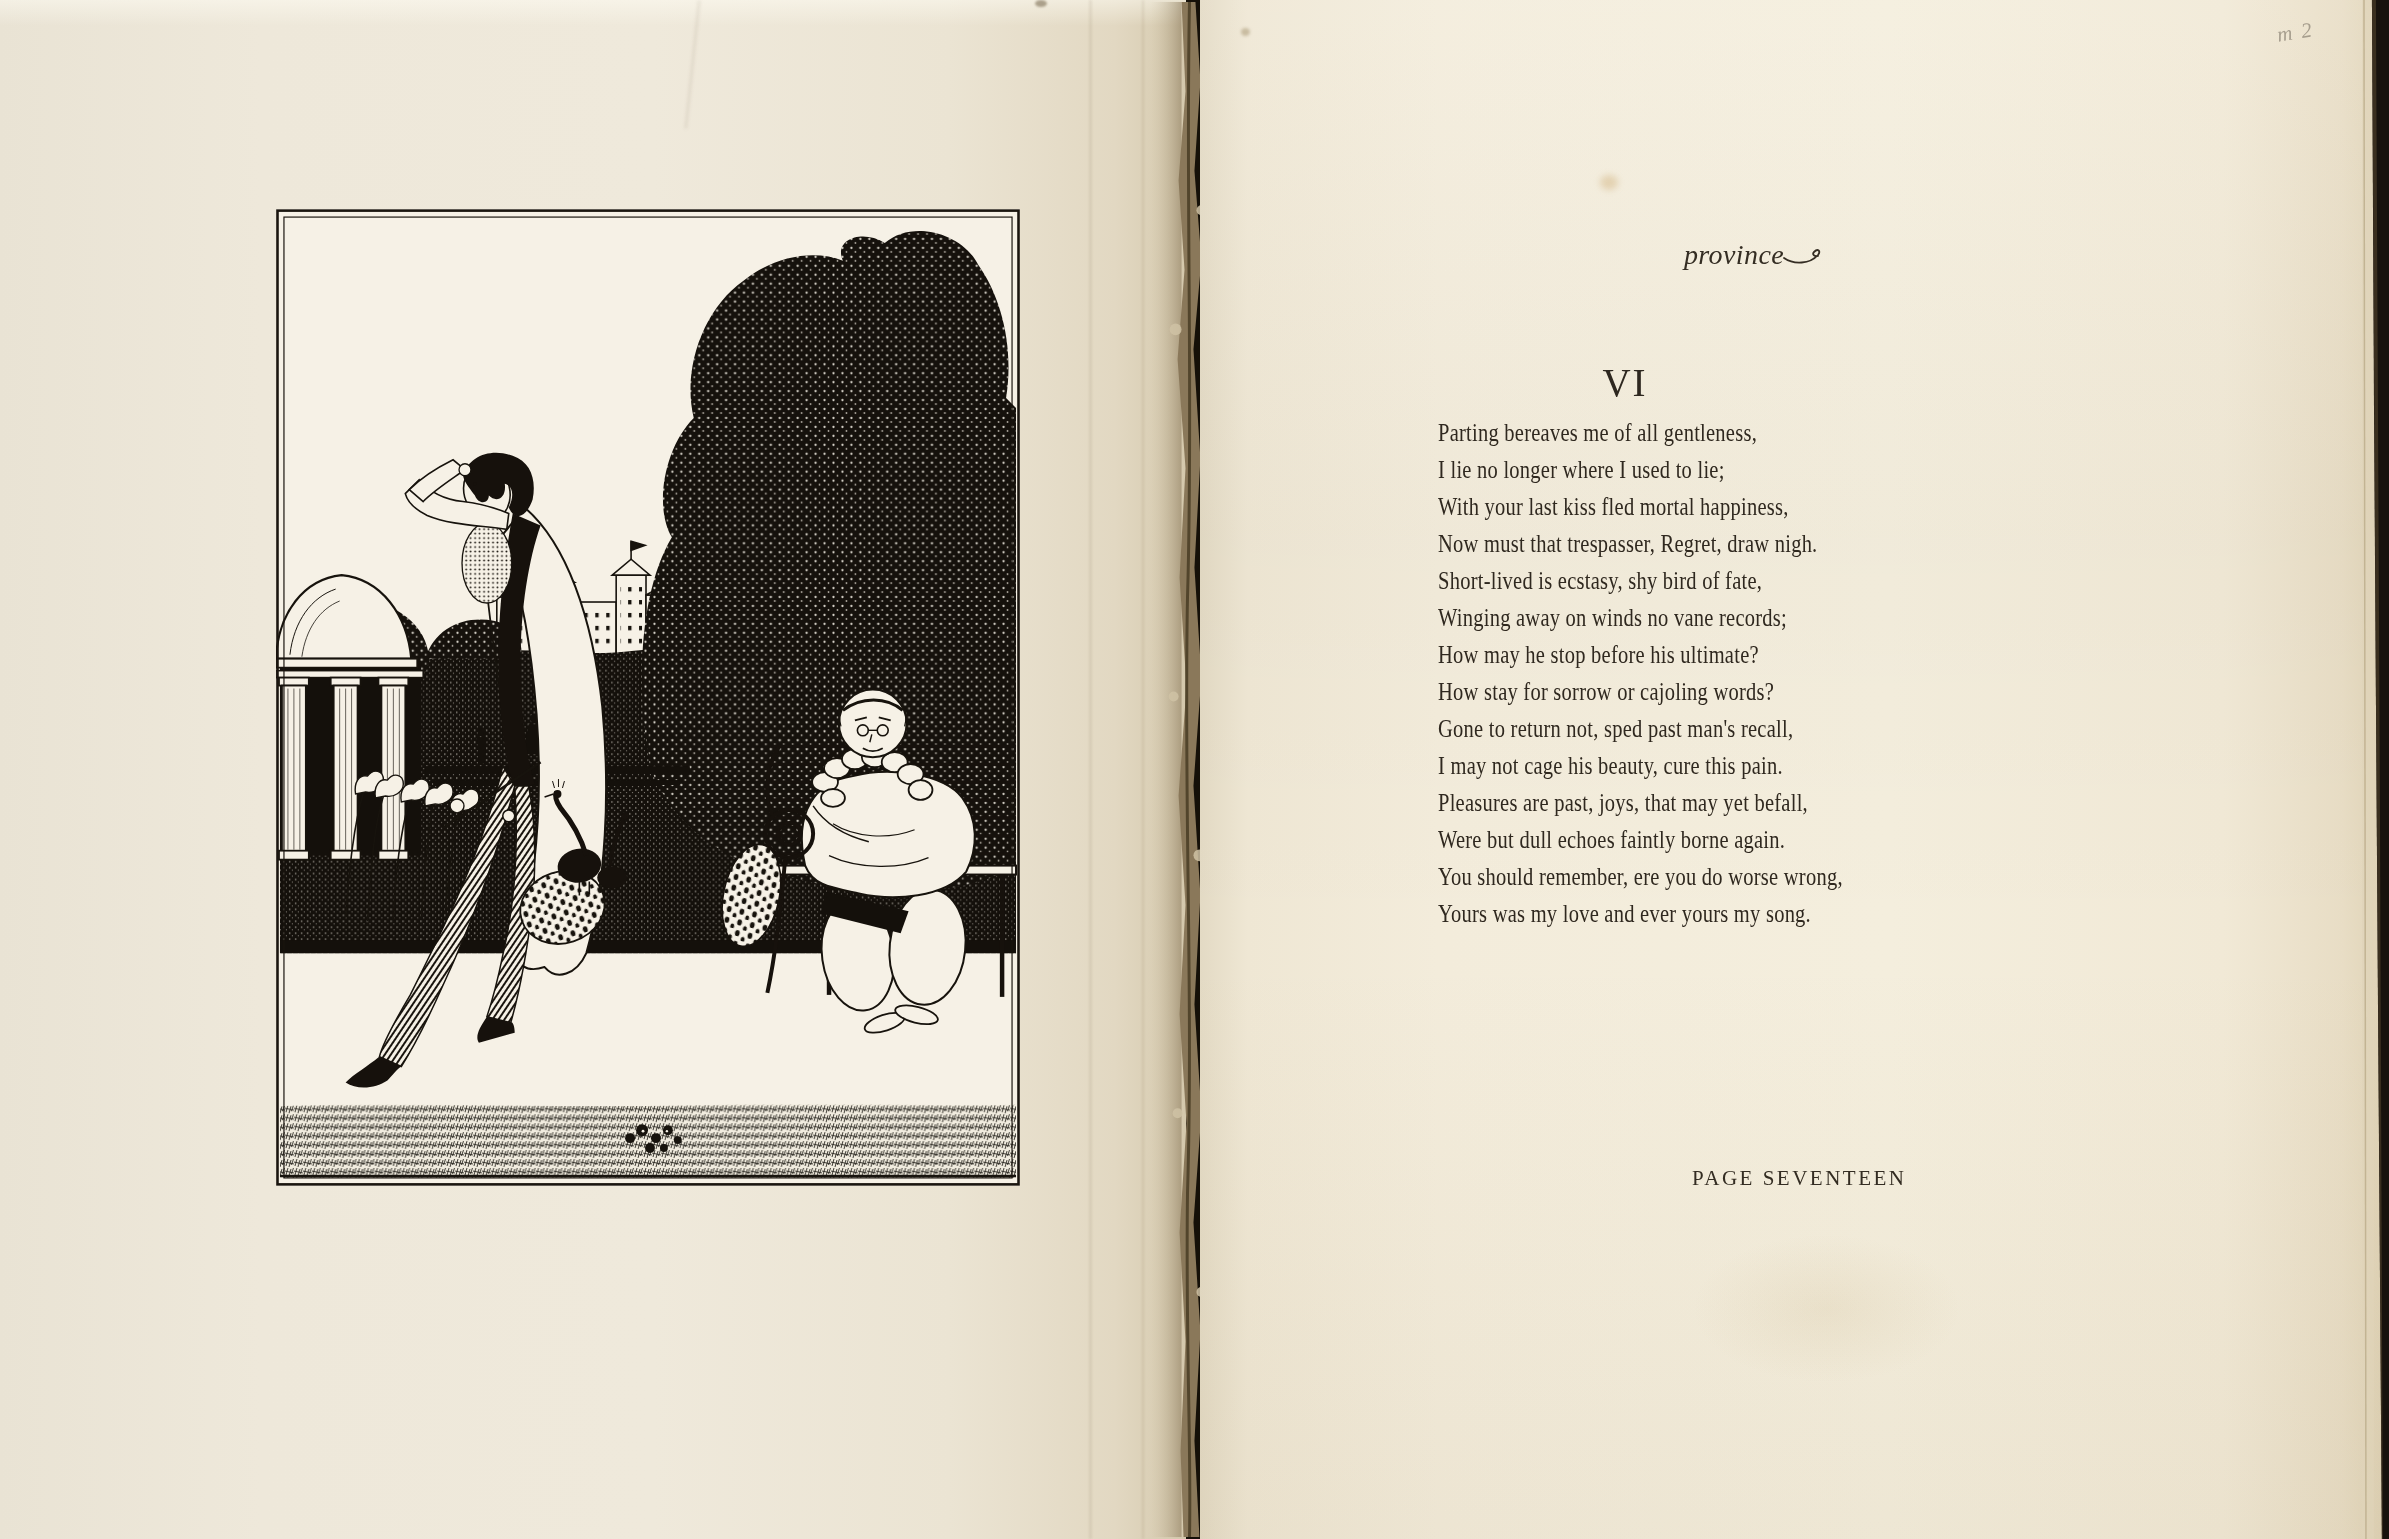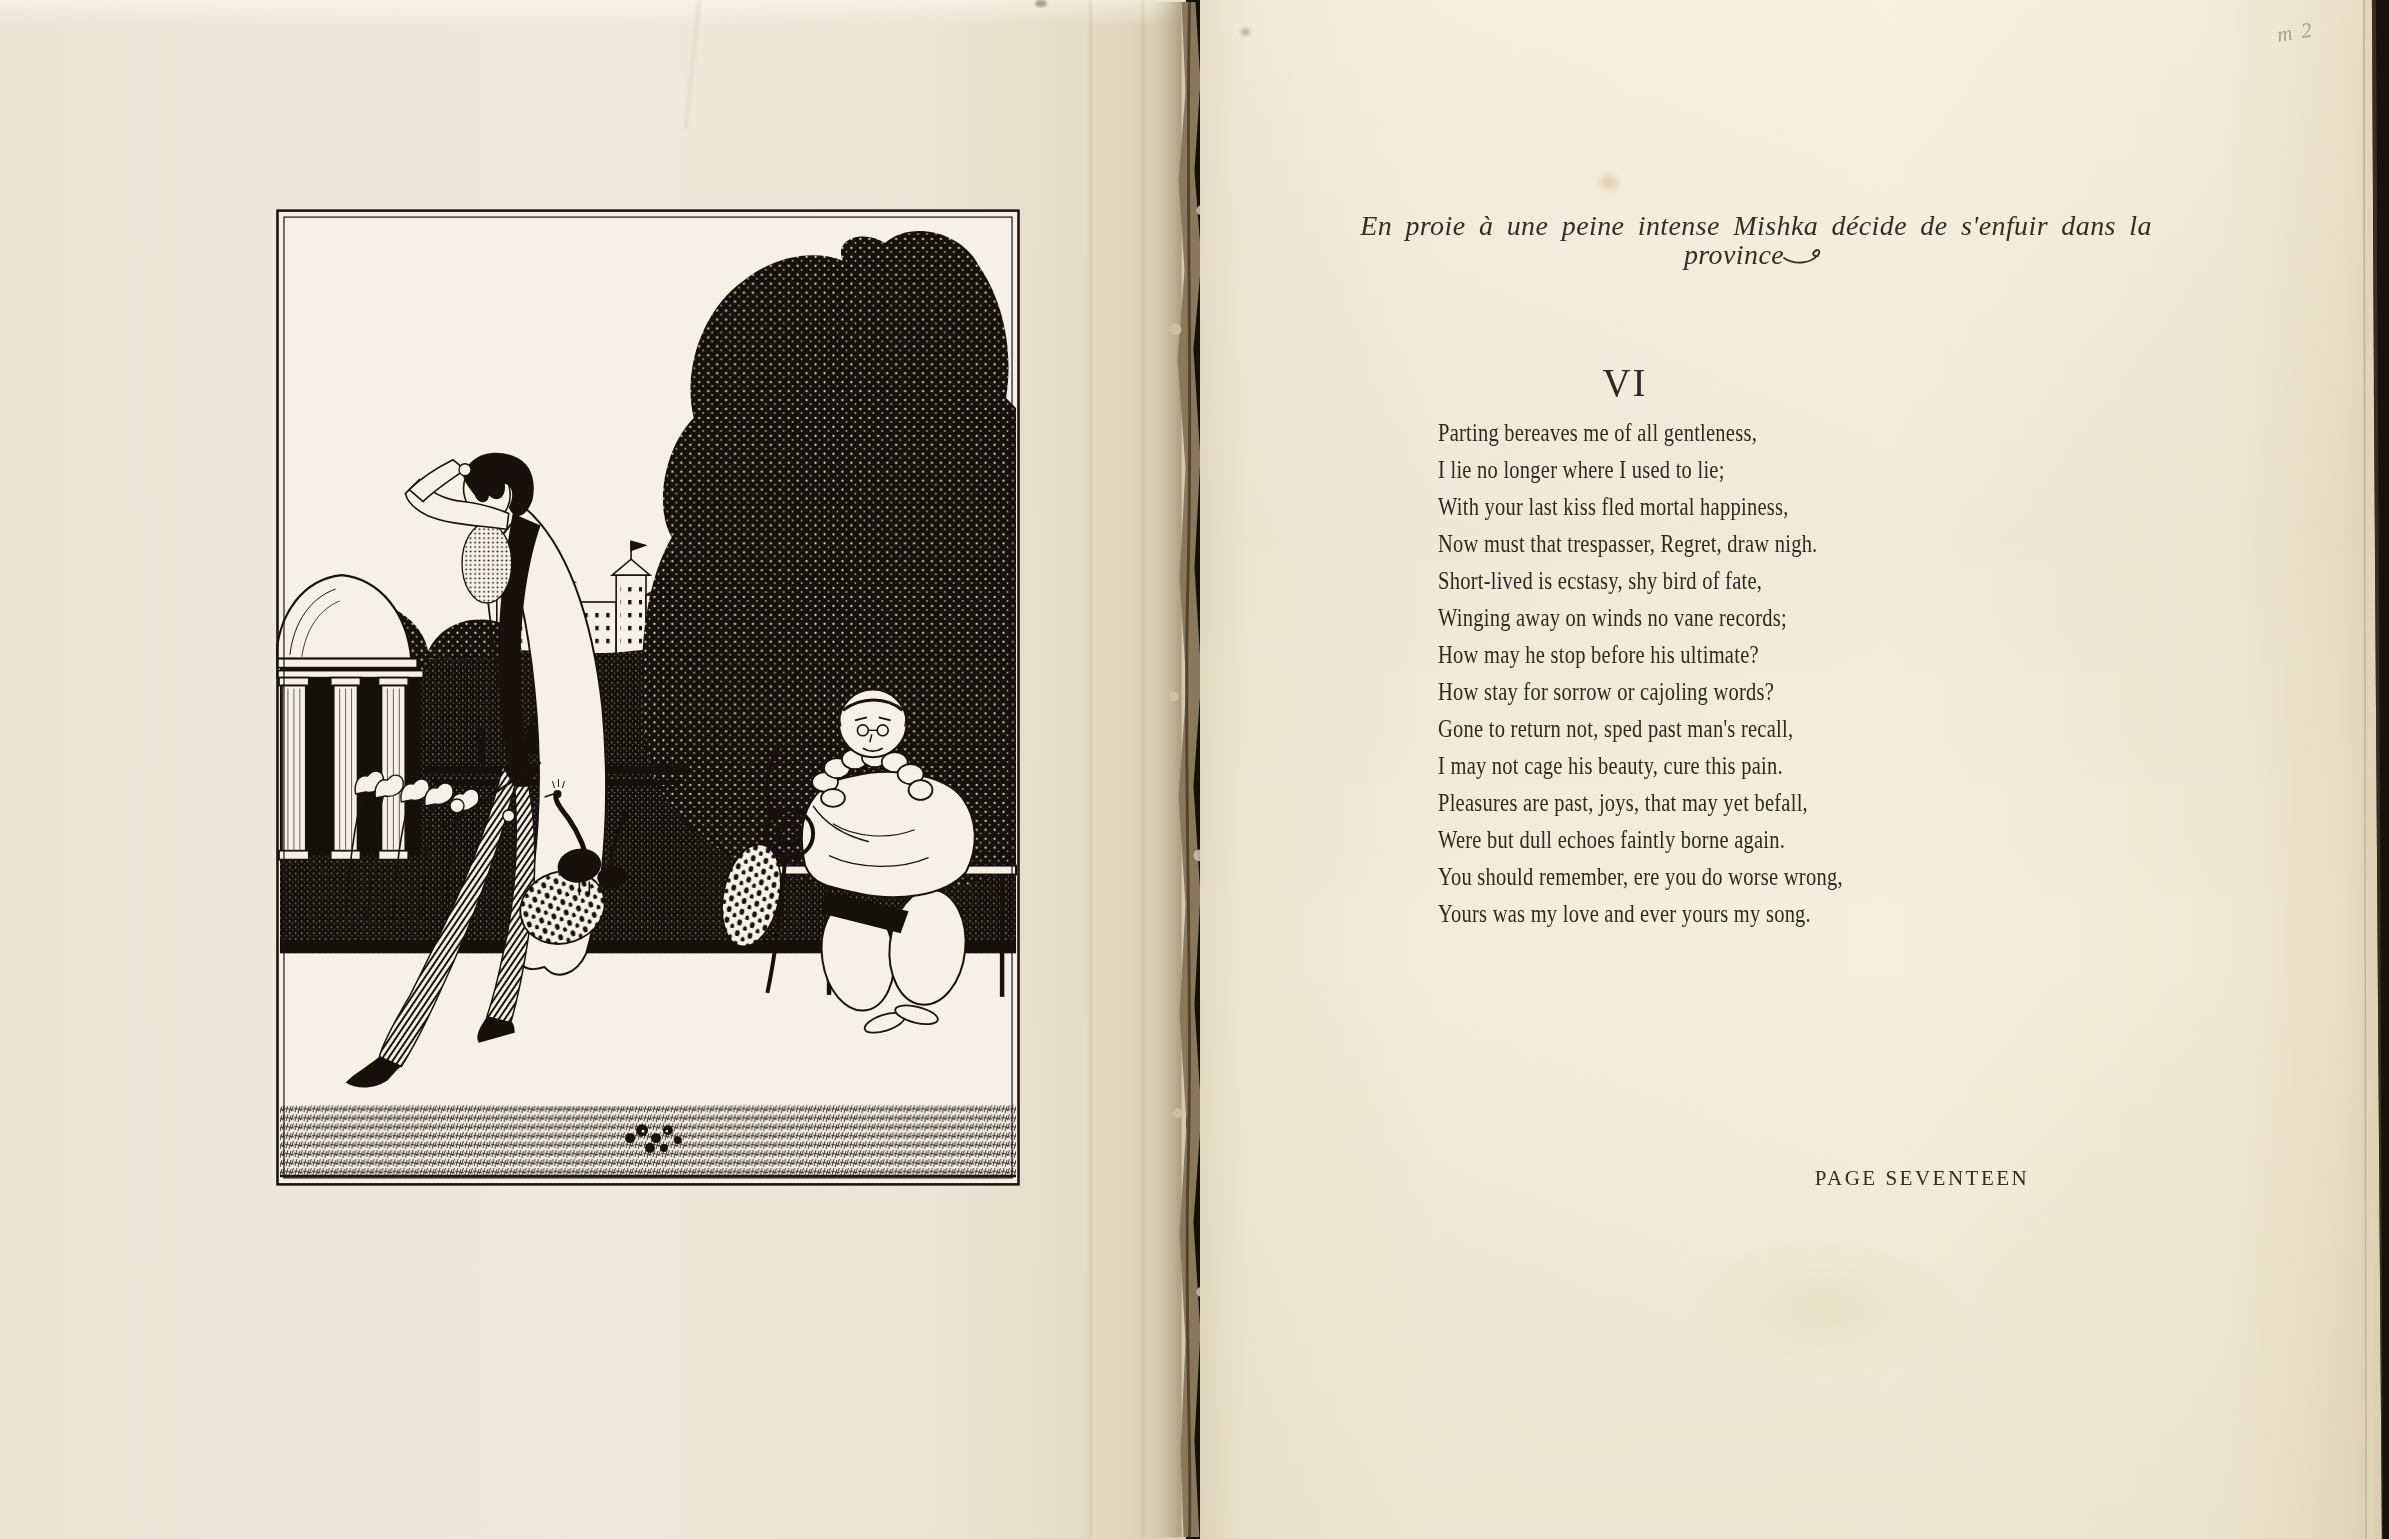--- a/index.html
+++ b/index.html
@@ -30,21 +30,21 @@
   .caption{position:absolute;left:1308px;top:209px;width:896px;text-align:center;
            font-style:italic;font-size:28px;line-height:34px;color:#342d23;word-spacing:6px;letter-spacing:0.4px;}
   .caption-l2{position:absolute;left:1308px;top:239px;width:896px;text-align:center;
            font-style:italic;font-size:28px;color:#342d23;letter-spacing:0.4px;}
   .caption-l2 .fl{position:relative;top:2px;left:-2px;}
   .heading{position:absolute;left:1426px;top:360px;width:398px;text-align:center;
            font-size:39px;color:#2e2820;letter-spacing:2px;}
   .poem{position:absolute;left:1438px;top:414px;font-size:25px;color:#2f281f;
         transform:scaleX(.82);transform-origin:0 0;white-space:nowrap;}
   .poem div{height:37px;line-height:37px;letter-spacing:0.3px;}
-  .footer{position:absolute;left:1692px;top:1166px;width:460px;text-align:center;
+  .footer{position:absolute;left:1692px;top:1166px;width:460px;text-align:left;
           font-size:21px;color:#332c22;letter-spacing:2.5px;font-family:Liberation Serif, serif;}
   .edge-right{position:absolute;left:2328px;top:0;}
   .gutter{position:absolute;left:1124px;top:0;}
 </style>
 </head>
 <body>
 
 <div class="book">
 
   <div class="page page-left">
@@ -321,21 +321,20 @@
       <circle cx="76" cy="860" r="6"></circle>
         <circle cx="54" cy="1120" r="5"></circle>
         <circle cx="78" cy="1300" r="5"></circle>
     </g>
     <rect x="80" y="0" width="14" height="1547" fill="#f6f0de" opacity=".8"></rect>
     <rect x="94" y="0" width="20" height="1547" fill="#f2ebd9" opacity=".4"></rect>
   </svg>
 
   <div class="page page-right"></div>
 
-  <div class="caption">En proie à une peine intense Mishka décide de s'enfuir dans la</div>
   <div class="caption-l2">
     <span>province</span><span class="fl"><svg width="44" height="20" viewBox="0 0 44 20">
           <path d="M2,12 C12,19 28,18 36,9 C39,5 36,2 32,6 C30,8 32,11 36,10" fill="none" stroke="#342d23" stroke-width="1.8" stroke-linecap="round"></path>
         </svg></span>
   </div>
 
   <div class="heading">VI</div>
 
   <div class="poem">
     <div>Parting bereaves me of all gentleness,</div>

